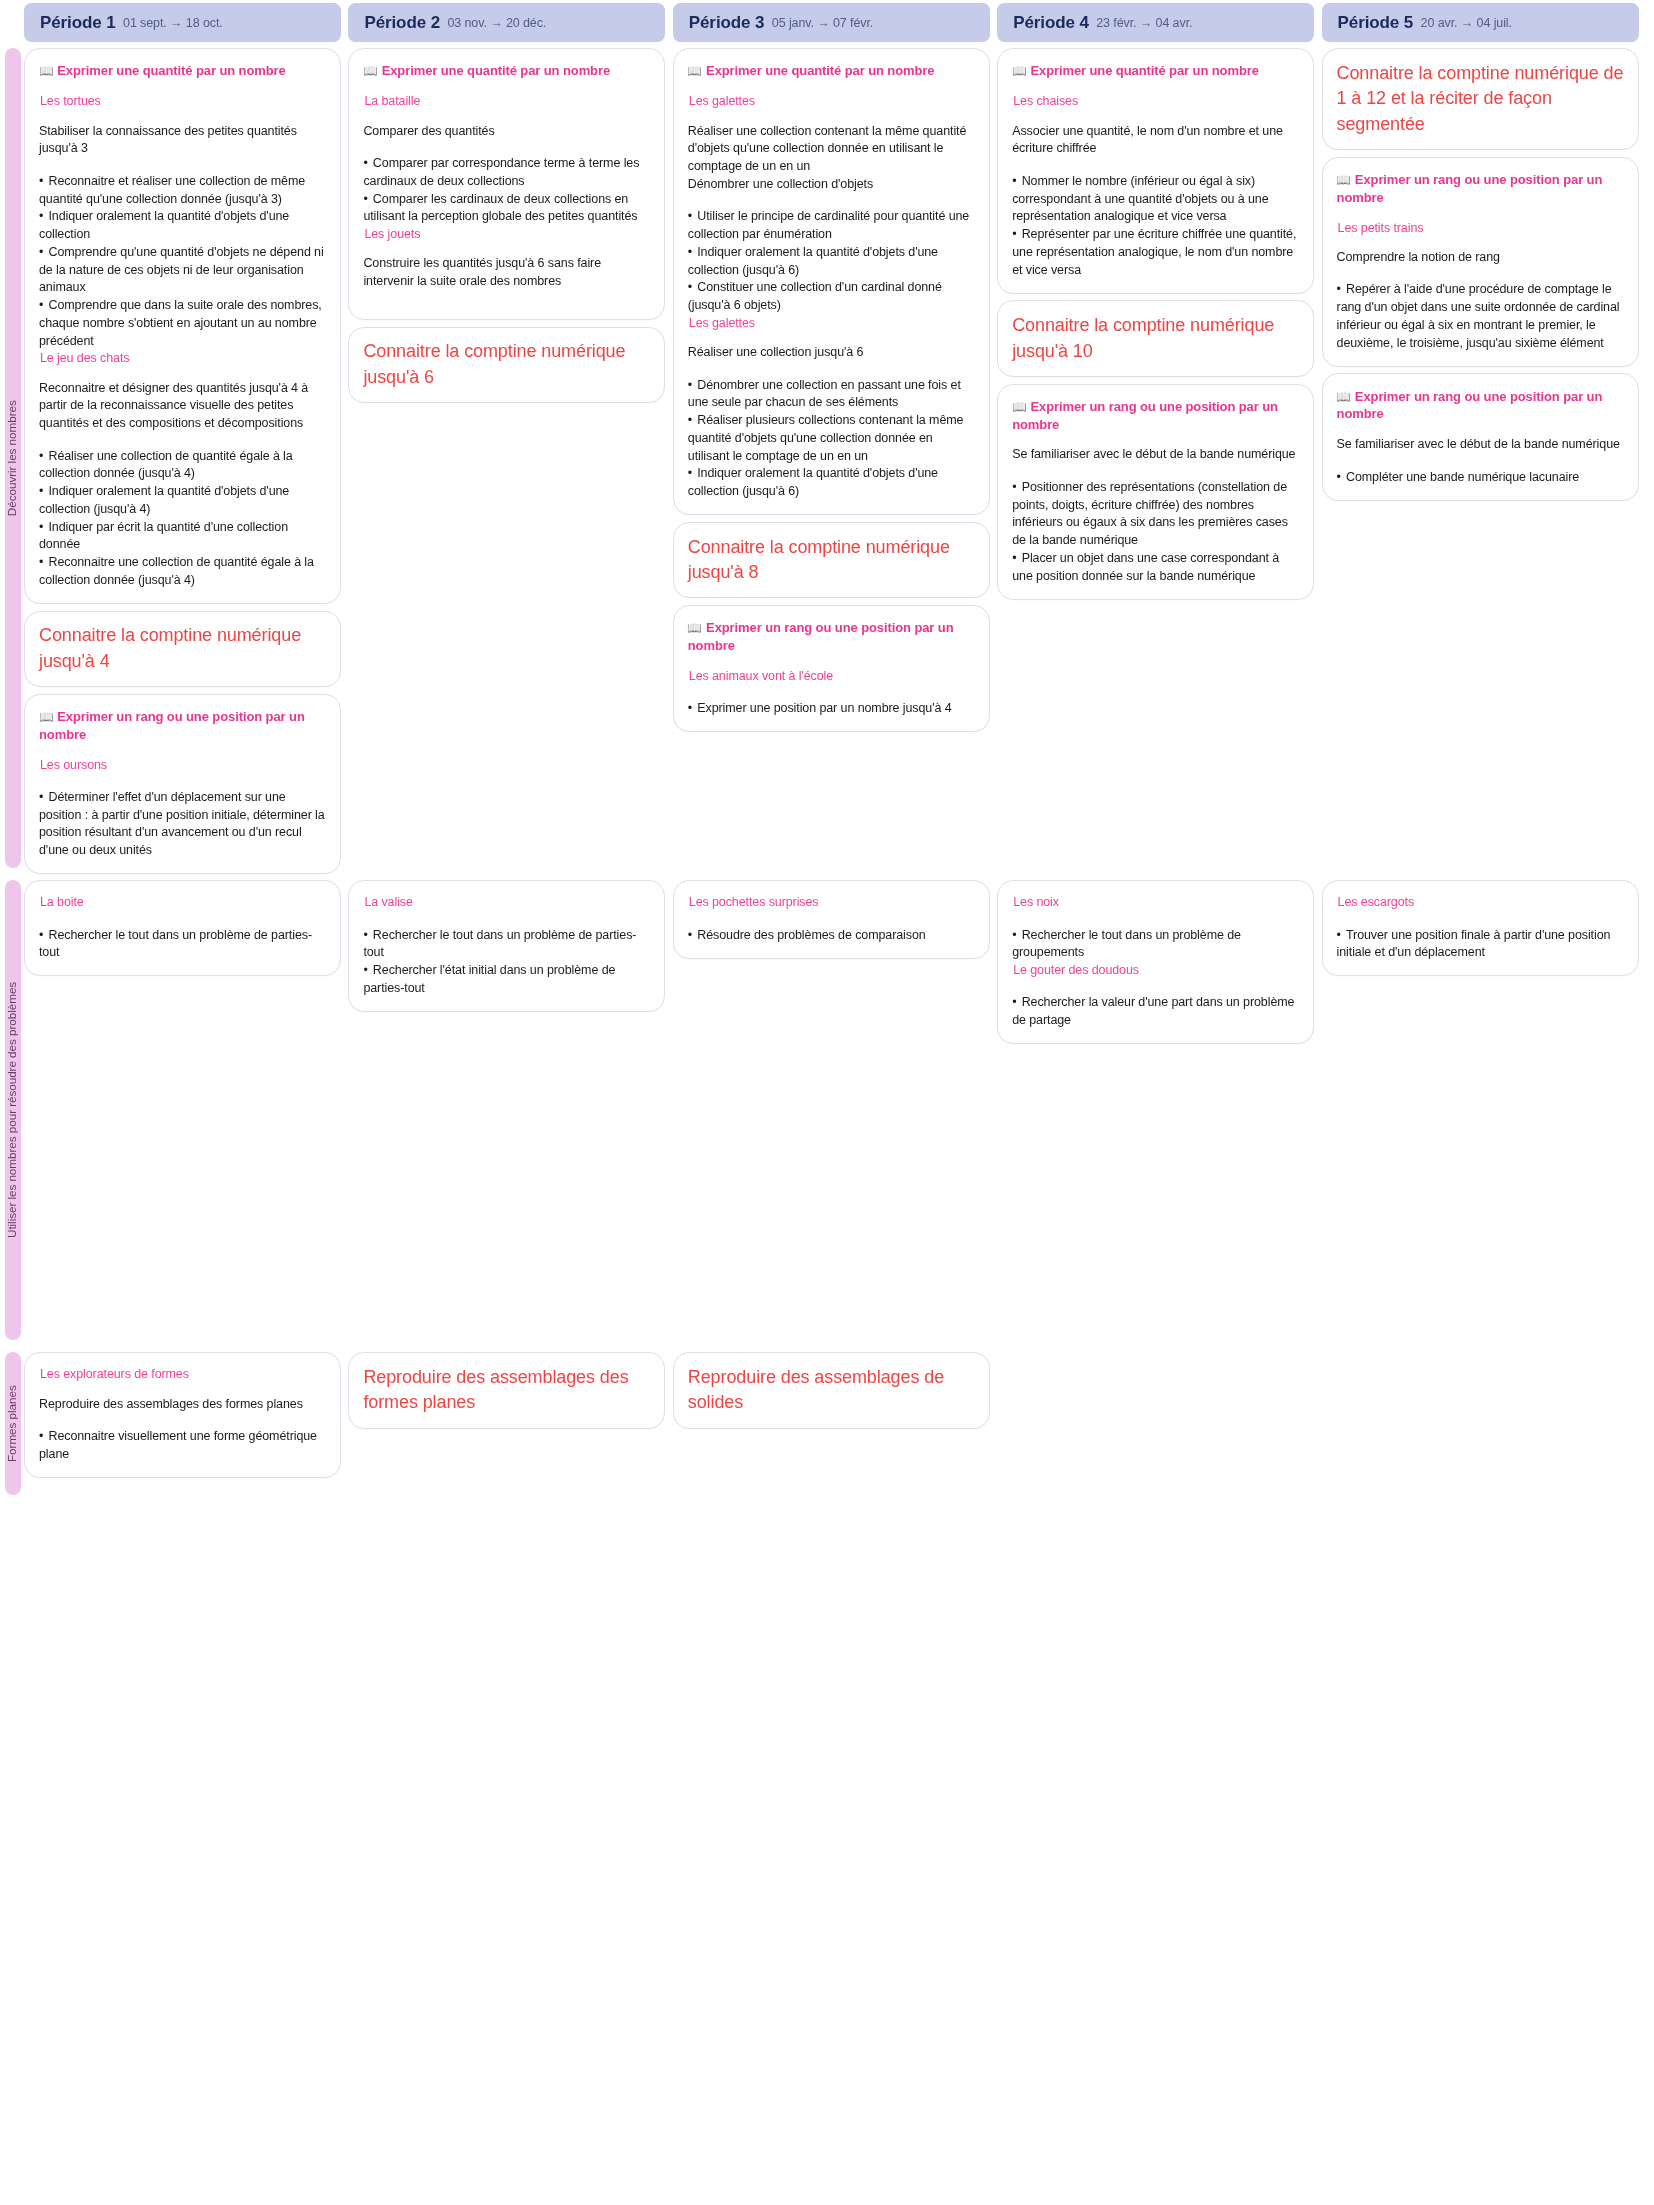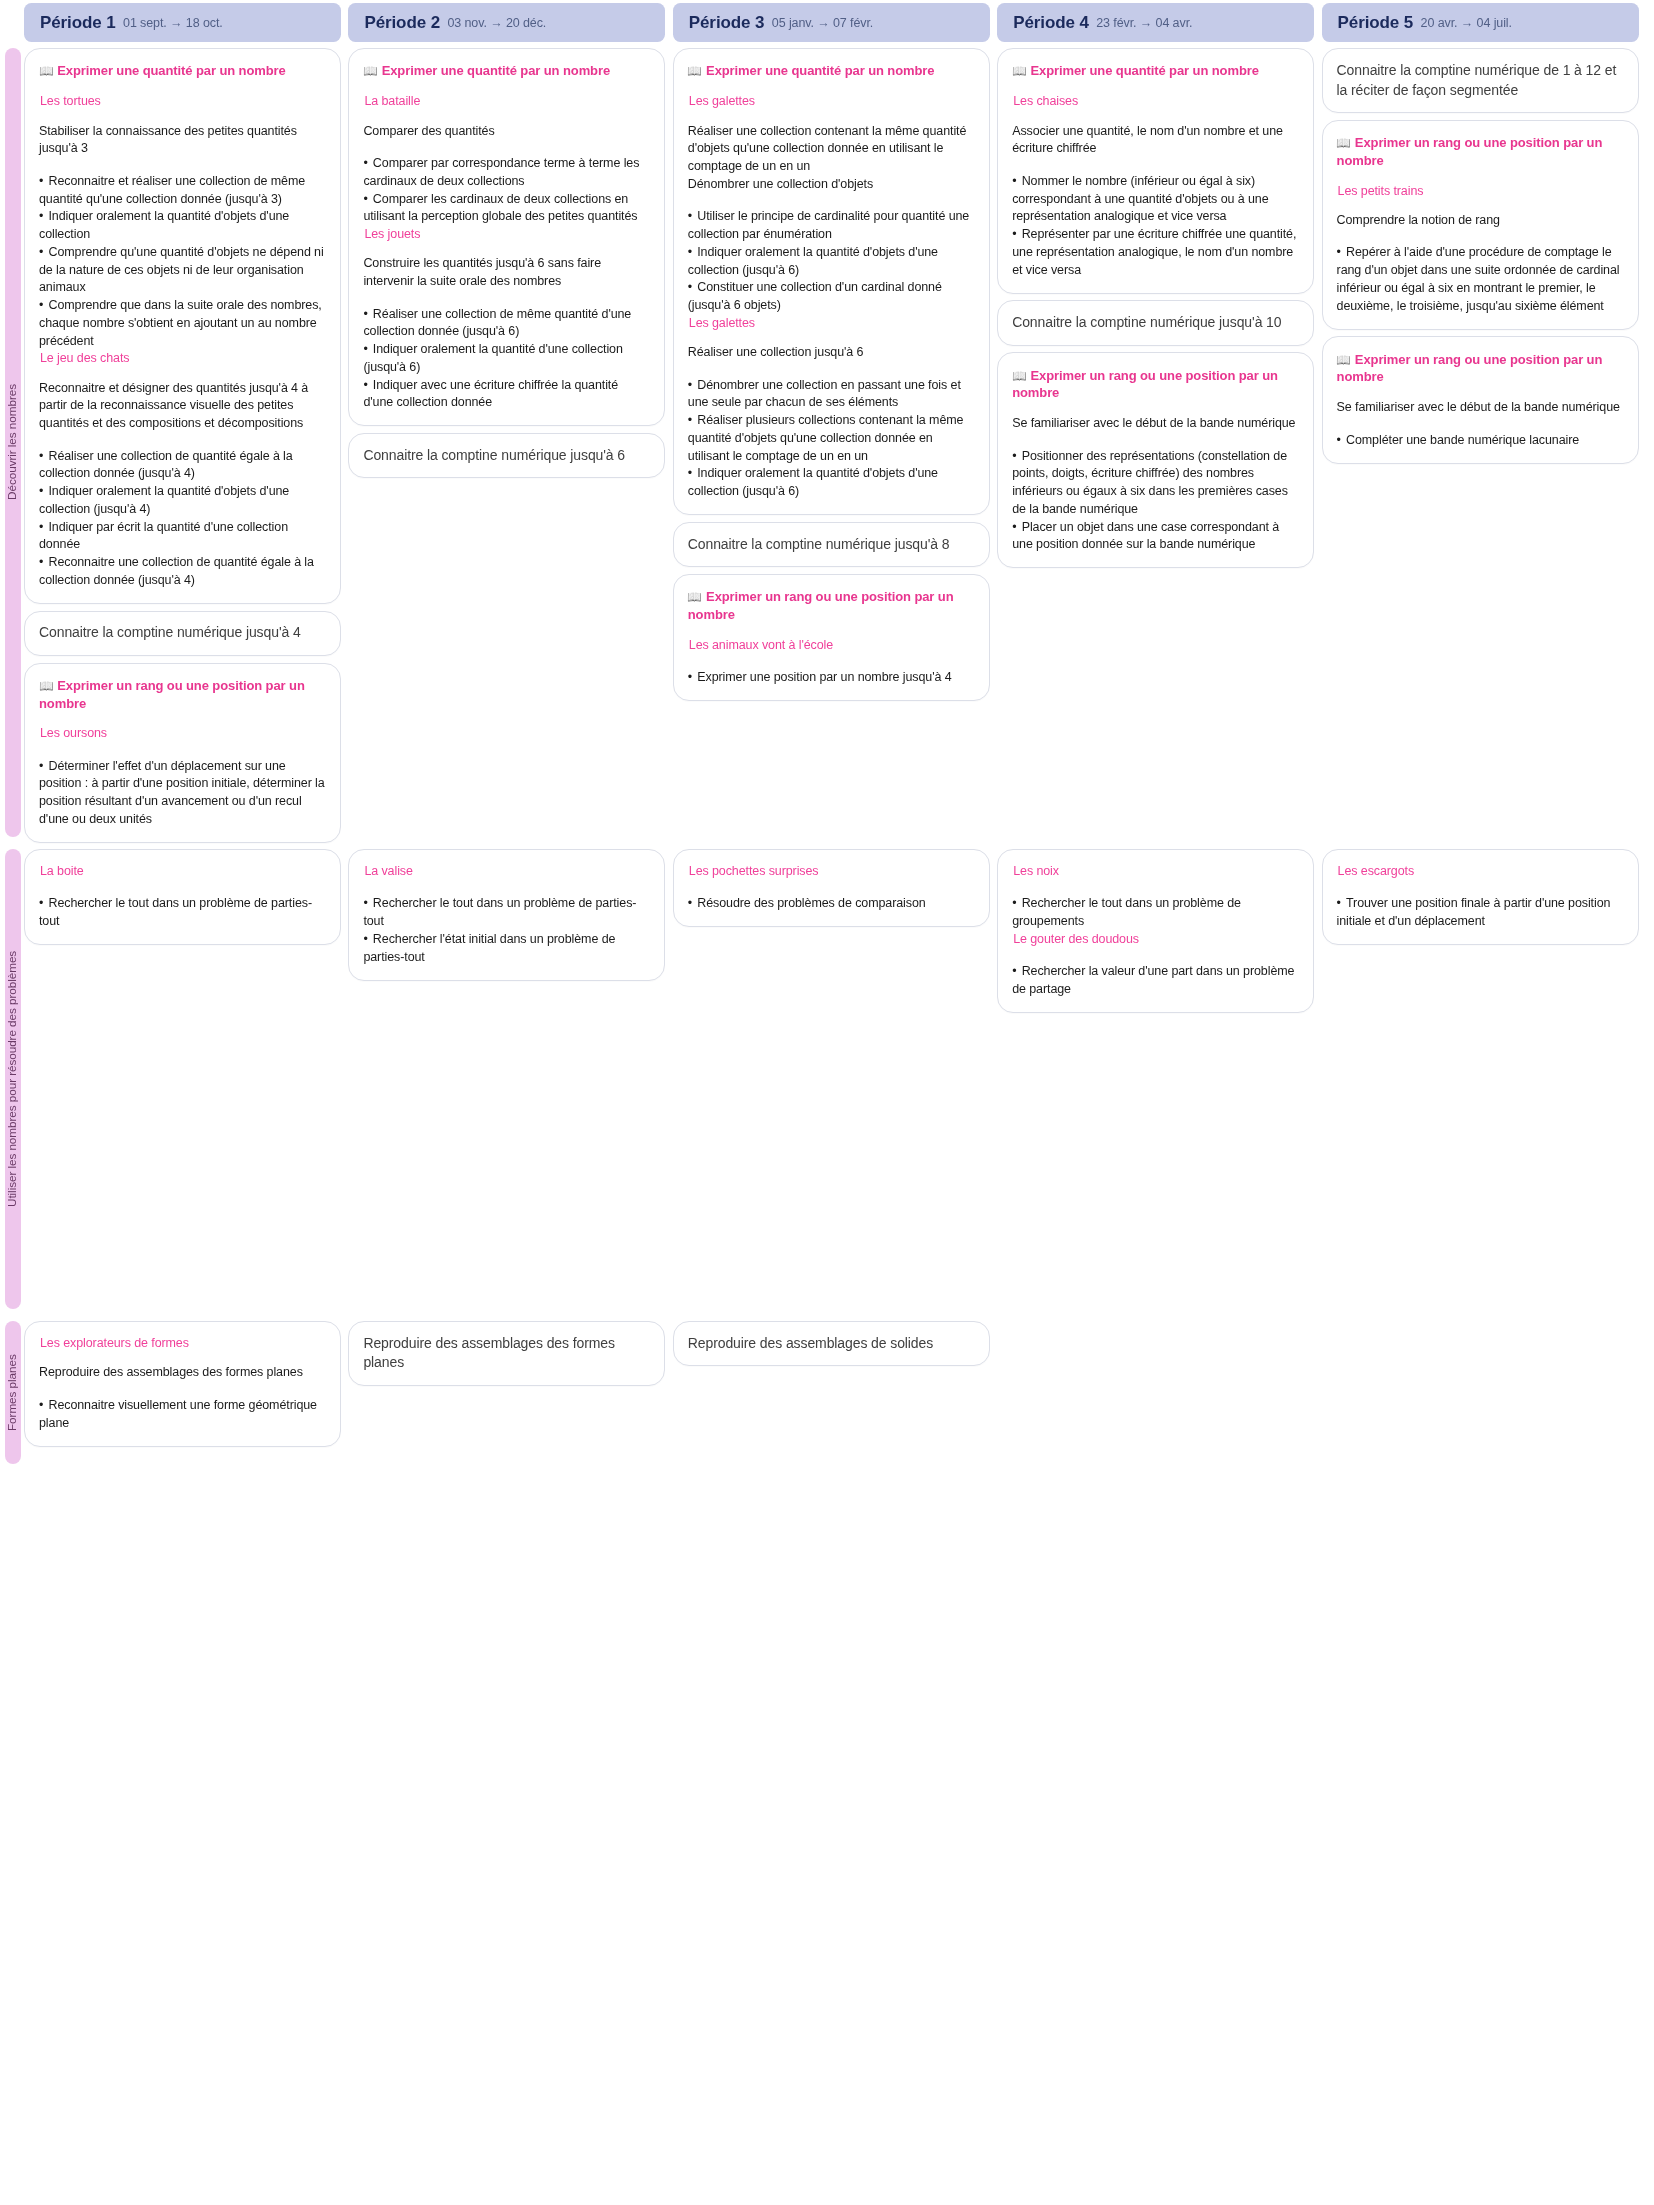--- a/index.html
+++ b/index.html
@@ -142,22 +142,22 @@
     font-size: 12.5px;
     line-height: 1.42;
     margin: 0 0 0 0;
     letter-spacing: -0.1px;
   }
   .bullets li::before {
     content: "\2022";
     margin-right: 5.2px;
   }
   .plain {
-    color: #404040;
-    font-size: 14px;
+    color: #ef4444;
+    font-size: 18px;
     line-height: 1.42;
     margin: 0;
     letter-spacing: -0.1px;
   }
 
   
   .card > *:last-child { margin-bottom: 0 !important; }
 </style>
 </head>
 <body>
@@ -233,25 +233,20 @@
           <p class="dom-title"><span class="book-icon">📖</span><span>Exprimer une quantité par un nombre</span></p>
           <p class="seq-title">La bataille</p>
           <p class="obj-head">Comparer des quantités</p>
           <ul class="bullets">
               <li>Comparer par correspondance terme à terme les cardinaux de deux collections</li>
               <li>Comparer les cardinaux de deux collections en utilisant la perception globale des petites quantités</li>
             </ul>
           <div class="block">
             <p class="seq-title">Les jouets</p>
             <p class="obj-head">Construire les quantités jusqu'à 6 sans faire intervenir la suite orale des nombres</p>
-            <ul class="bullets">
-                <li>Réaliser une collection de même quantité d'une collection donnée (jusqu'à 6)</li>
-                <li>Indiquer oralement la quantité d'une collection (jusqu'à 6)</li>
-                <li>Indiquer avec une écriture chiffrée la quantité d'une collection donnée</li>
-              </ul>
           </div>
         </div>
         <div class="card compact">
           <p class="plain">Connaitre la comptine numérique jusqu'à 6</p>
         </div>
       </div>
 
       <div class="col">
         <div class="card">
           <p class="dom-title"><span class="book-icon">📖</span><span>Exprimer une quantité par un nombre</span></p>

